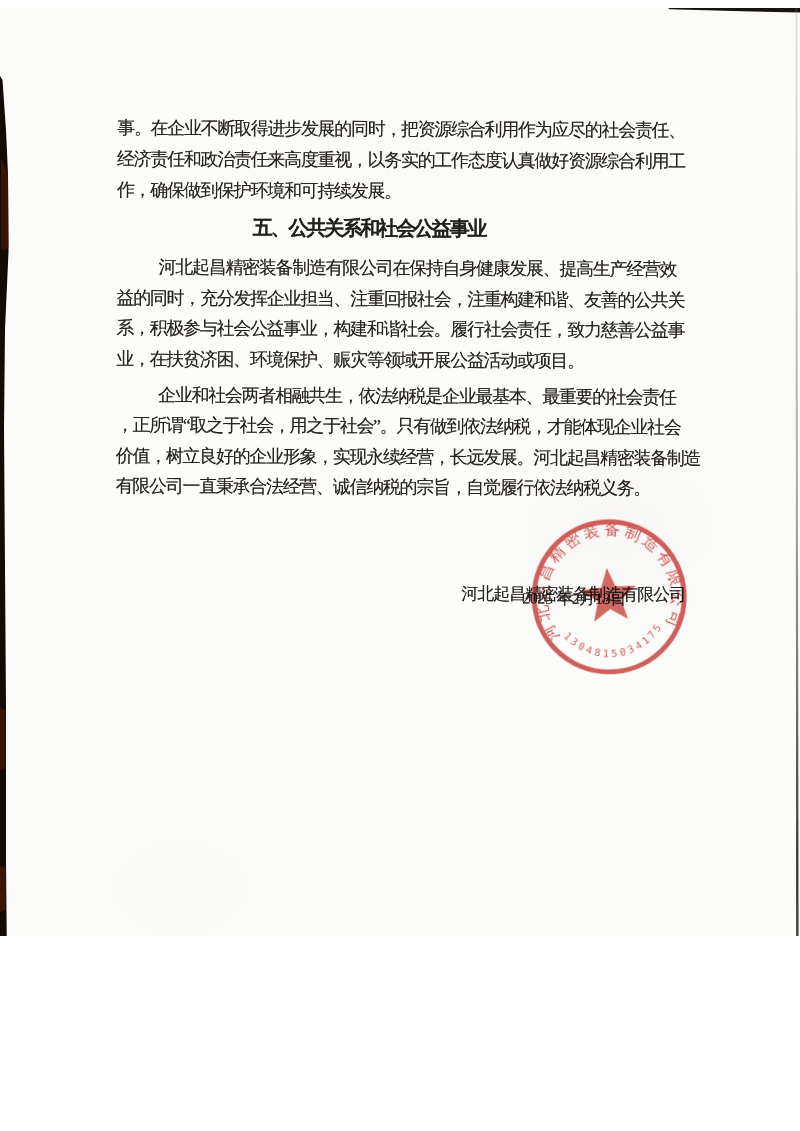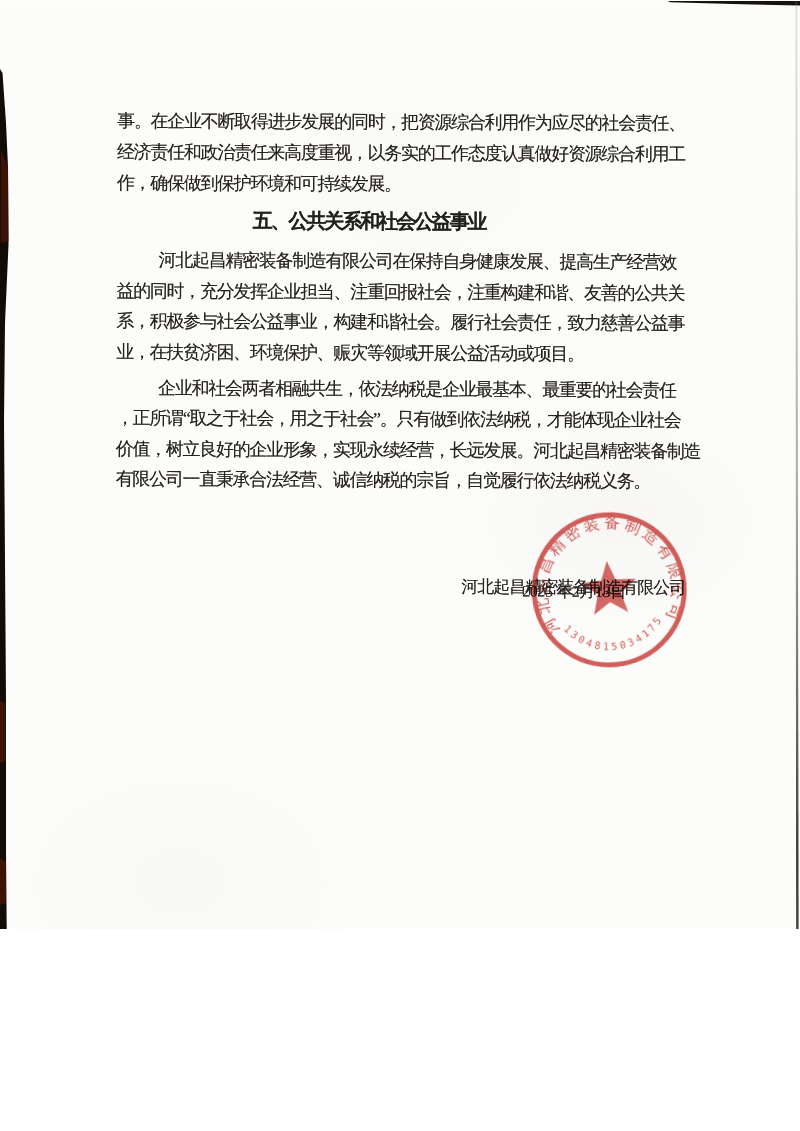--- a/index.html
+++ b/index.html
@@ -1,19 +1,19 @@
 <!DOCTYPE html>
 <html><head>
 <meta charset="utf-8">
 <style>
   html,body{margin:0;padding:0;}
   .page{
     position:relative;
     width:800px;height:928px;
-    margin:1px auto;
+    margin:8px auto;
     overflow:hidden;
     background:
       radial-gradient(240px 170px at 620px 520px, rgba(205,195,190,.10), transparent 70%),
       radial-gradient(320px 220px at 180px 880px, rgba(210,205,200,.08), transparent 70%),
       radial-gradient(300px 200px at 420px 180px, rgba(212,208,202,.06), transparent 70%),
       #fcfcfa;
     font-family:"Liberation Serif","DejaVu Serif",serif;
   }
   .content{
     position:absolute;inset:0;

